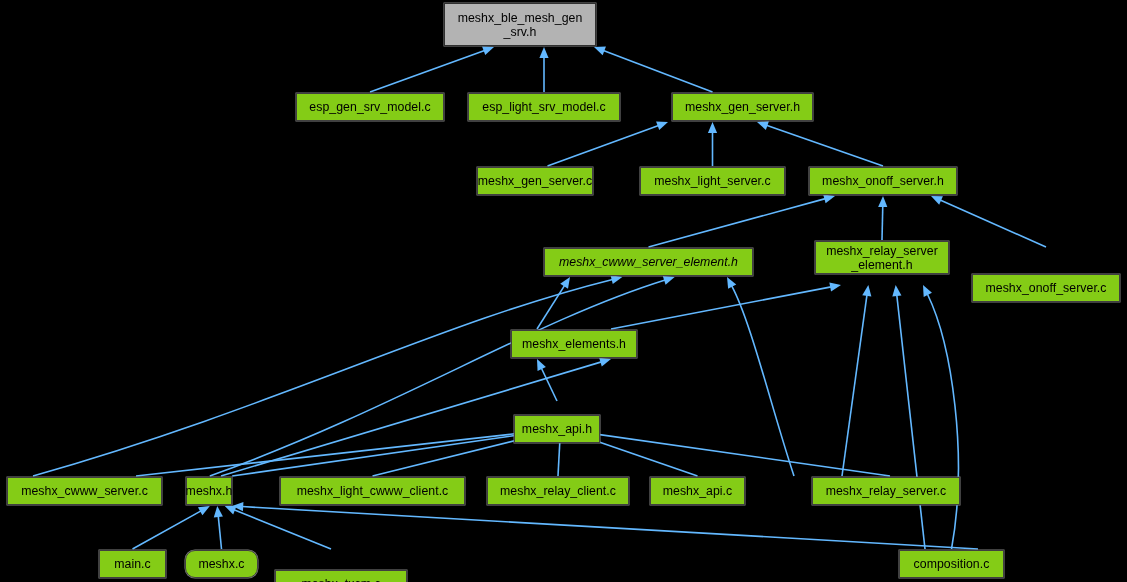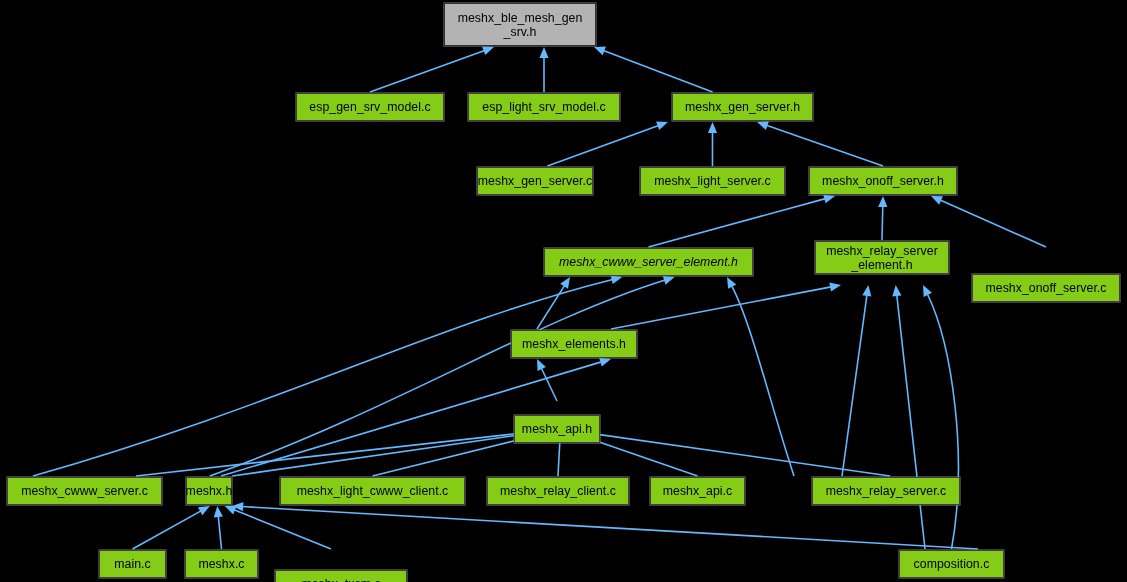--- a/index.html
+++ b/index.html
@@ -131,17 +131,17 @@
       <div class="node-box" style="left: 972px; top: 256px; width: 148px; height: 28px; margin-top: 18px;">meshx_onoff_server.c</div>
       <div class="node-box" style="left: 511px; top: 330px; width: 126px; height: 28px;">meshx_elements.h</div>
       <div class="node-box" style="left: 514px; top: 415px; width: 86px; height: 28px;">meshx_api.h</div>
       <div class="node-box" style="left: 7px; top: 477px; width: 155px; height: 28px;">meshx_cwww_server.c</div>
       <div class="node-box" style="left: 186px; top: 477px; width: 46px; height: 28px;">meshx.h</div>
       <div class="node-box" style="left: 280px; top: 477px; width: 185px; height: 28px;">meshx_light_cwww_client.c</div>
       <div class="node-box" style="left: 487px; top: 477px; width: 142px; height: 28px;">meshx_relay_client.c</div>
       <div class="node-box" style="left: 650px; top: 477px; width: 95px; height: 28px;">meshx_api.c</div>
       <div class="node-box" style="left: 768px; top: 477px; width: 148px; height: 28px; margin-left: 44px;">meshx_relay_server.c</div>
       <div class="node-box" style="left: 99px; top: 550px; width: 67px; height: 28px; text-align: right;">main.c</div>
-      <div class="node-box" style="left: 185px; top: 550px; width: 73px; height: 28px;">meshx.c</div>
+      <div class="node-box" style="left: 185px; top: 550px; width: 73px; height: 28px; border-radius: 10px;">meshx.c</div>
       <div class="node-box" style="left: 275px; top: 570px; width: 132px; height: 28px;">meshx_txcm.c</div>
       <div class="node-box" style="left: 899px; top: 550px; width: 105px; height: 28px;">composition.c</div>
     </div>
 </div>
 
 </body></html>

